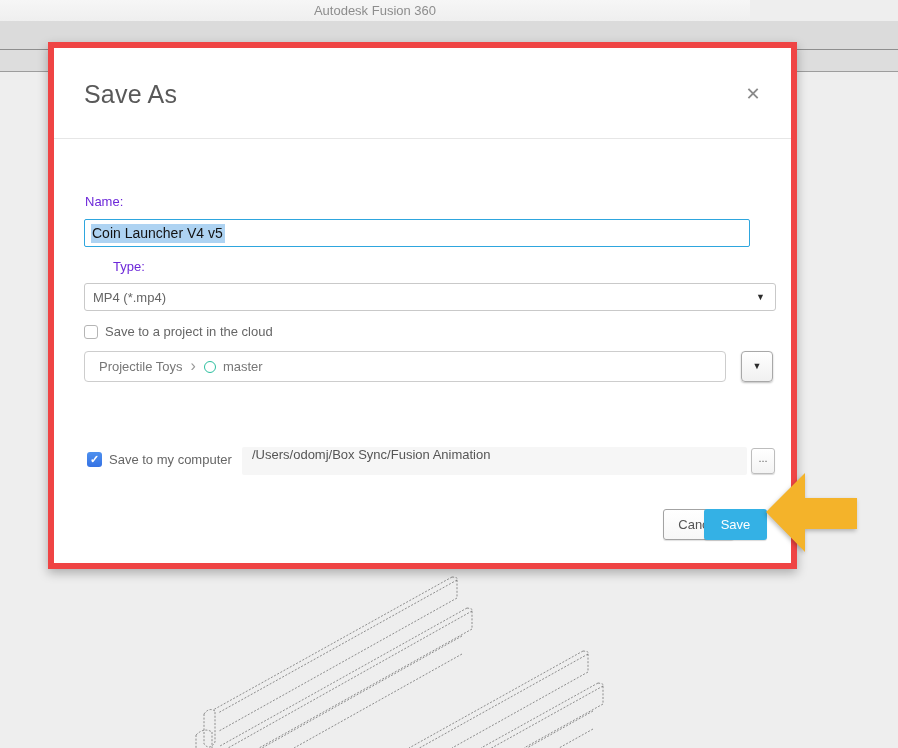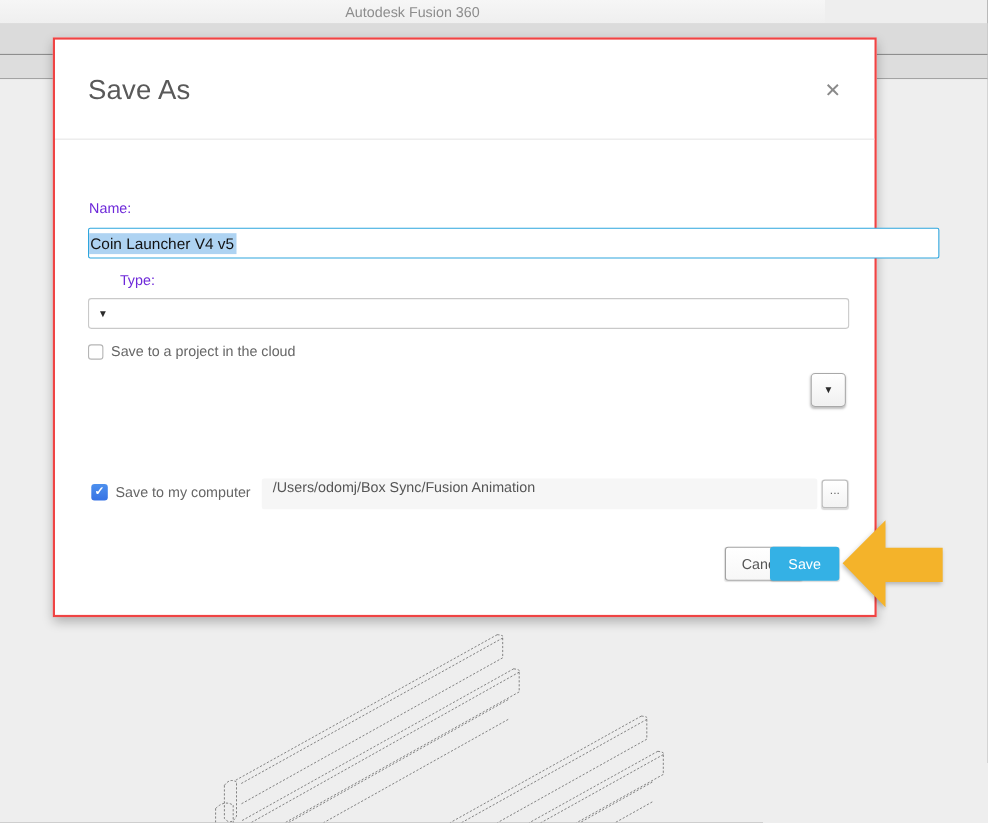--- a/index.html
+++ b/index.html
@@ -24,42 +24,42 @@
     background:#DDDDDD;border-bottom:1px solid #9D9D9D;box-sizing:border-box;
   }
   .canvas{
     position:absolute;left:0;top:72px;width:898px;height:676px;
     background:#EEEEEE;
   }
   .canvas svg{position:absolute;left:0;top:0;}
   .wire{stroke:#4A4A4A;stroke-width:0.8;fill:none;stroke-dasharray:2 1.6;opacity:.75;}
   
   .dialog{
-    position:absolute;left:48px;top:34px;width:749px;height:527px;
-    background:#FFFFFF;border:2px solid #ef4444;box-sizing:border-box;
+    position:absolute;left:48px;top:42px;width:749px;height:527px;
+    background:#FFFFFF;border:6px solid #ef4444;box-sizing:border-box;
     box-shadow:0 4px 10px rgba(0,0,0,.28);
   }
   .dlg-title{
     position:absolute;left:30px;top:32px;margin:0;
     font-size:25px;font-weight:400;color:#595959;letter-spacing:.2px;
   }
   .close-btn{
     position:absolute;right:26px;top:34px;width:24px;height:24px;
     background:none;border:none;padding:0;cursor:pointer;
     font-size:18px;line-height:24px;color:#8A8A8A;font-weight:300;text-align:center;
   }
   .hdr-line{position:absolute;left:0;top:90px;width:100%;height:1px;background:#E6E6E6;}
   .fld-label{position:absolute;font-size:13px;color:#6d28d9;}
   .name-label{left:31px;top:146px;}
   .type-label{left:31px;top:211px;margin-left:28px;}
   
   .name-input{
-    position:absolute;left:30px;top:171px;width:774px;height:28px;
+    position:absolute;left:30px;top:171px;width:666px;height:28px;
     border:1.5px solid #2EA6DE;border-radius:2px;background:#FFF;
-    box-sizing:border-box;display:flex;align-items:center;padding-left:0;
+    box-sizing:border-box;display:flex;align-items:center;padding-left:6px;
   }
   .name-input .sel{
     font-size:14px;color:#121212;background:#AED3F2;padding:1px 2px 2px 1px;
   }
   
   .type-select{
     position:absolute;left:30px;top:235px;width:692px;height:28px;
     border:1px solid #C9C9C9;border-radius:3px;background:#FFF;
     box-sizing:border-box;display:flex;align-items:center;padding:0 10px 0 8px;
     cursor:pointer;
@@ -181,28 +181,35 @@
     <button class="close-btn">✕</button>
     <div class="hdr-line"></div>
 
     <span class="fld-label name-label">Name:</span>
     <div class="name-input">
       <span class="sel">Coin Launcher V4 v5</span>
     </div>
 
     <span class="fld-label type-label">Type:</span>
     <div class="type-select">
+      <span class="val">MP4 (*.mp4)</span>
       <span class="caret">▼</span>
     </div>
 
     <div class="cloud-row">
       <span class="checkbox"></span>
       <span class="chk-label">Save to a project in the cloud</span>
     </div>
 
+    <div class="project-field">
+      <span class="crumb">Projectile Toys</span>
+      <span class="chev">›</span>
+      <span class="branch-circle"></span>
+      <span class="crumb">master</span>
+    </div>
     <button class="drop-btn">
       <span class="caret">▼</span>
     </button>
 
     <div class="computer-row">
       <span class="checkbox checked">
         <span class="check">✓</span>
       </span>
       <span class="chk-label">Save to my computer</span>
     </div>

